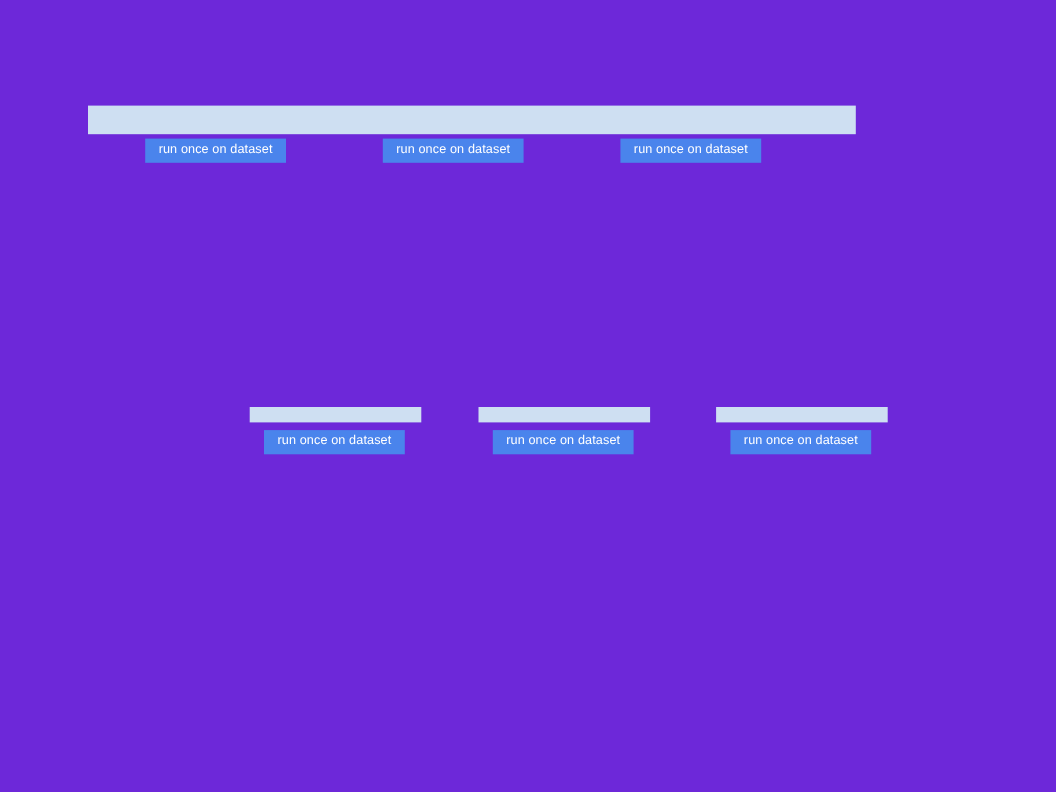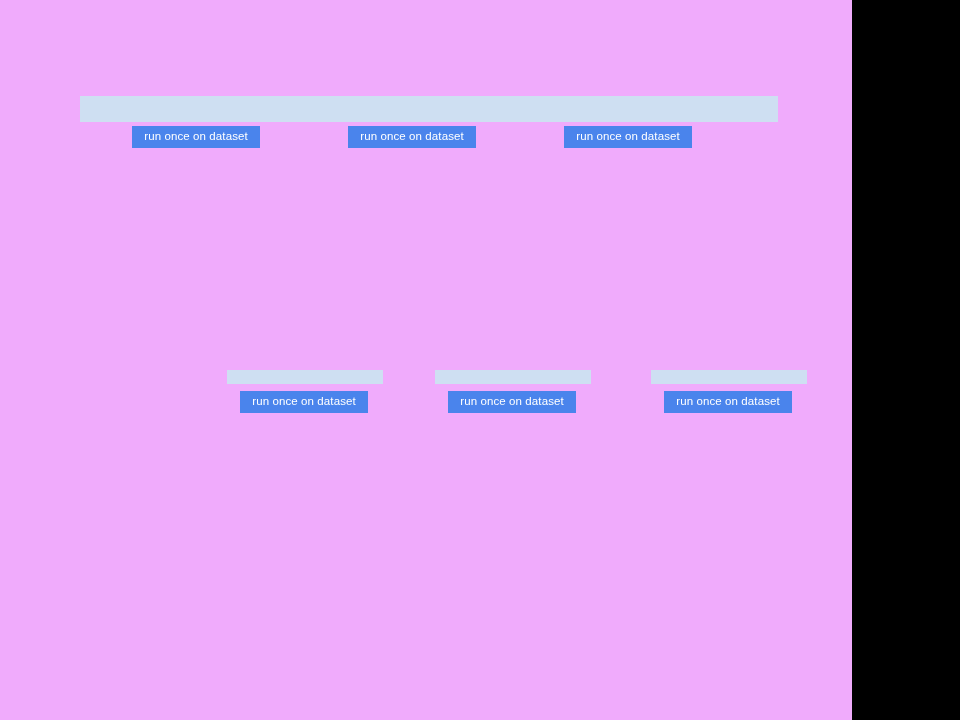--- a/index.html
+++ b/index.html
@@ -12,23 +12,23 @@
     height: 720px;
     position: relative;
     overflow: hidden;
     font-family: "Liberation Sans", sans-serif;
     -webkit-font-smoothing: antialiased;
   }
 
   #canvas {
     position: absolute;
     inset: 0;
-    width: 852px;
+    width: 960px;
     height: 720px;
-    background: #f0abfc;
+    background: #6d28d9;
   }
 
   
   .panel {
     position: absolute;
     background: #cedff2;
     box-sizing: border-box;
   }
 
   

